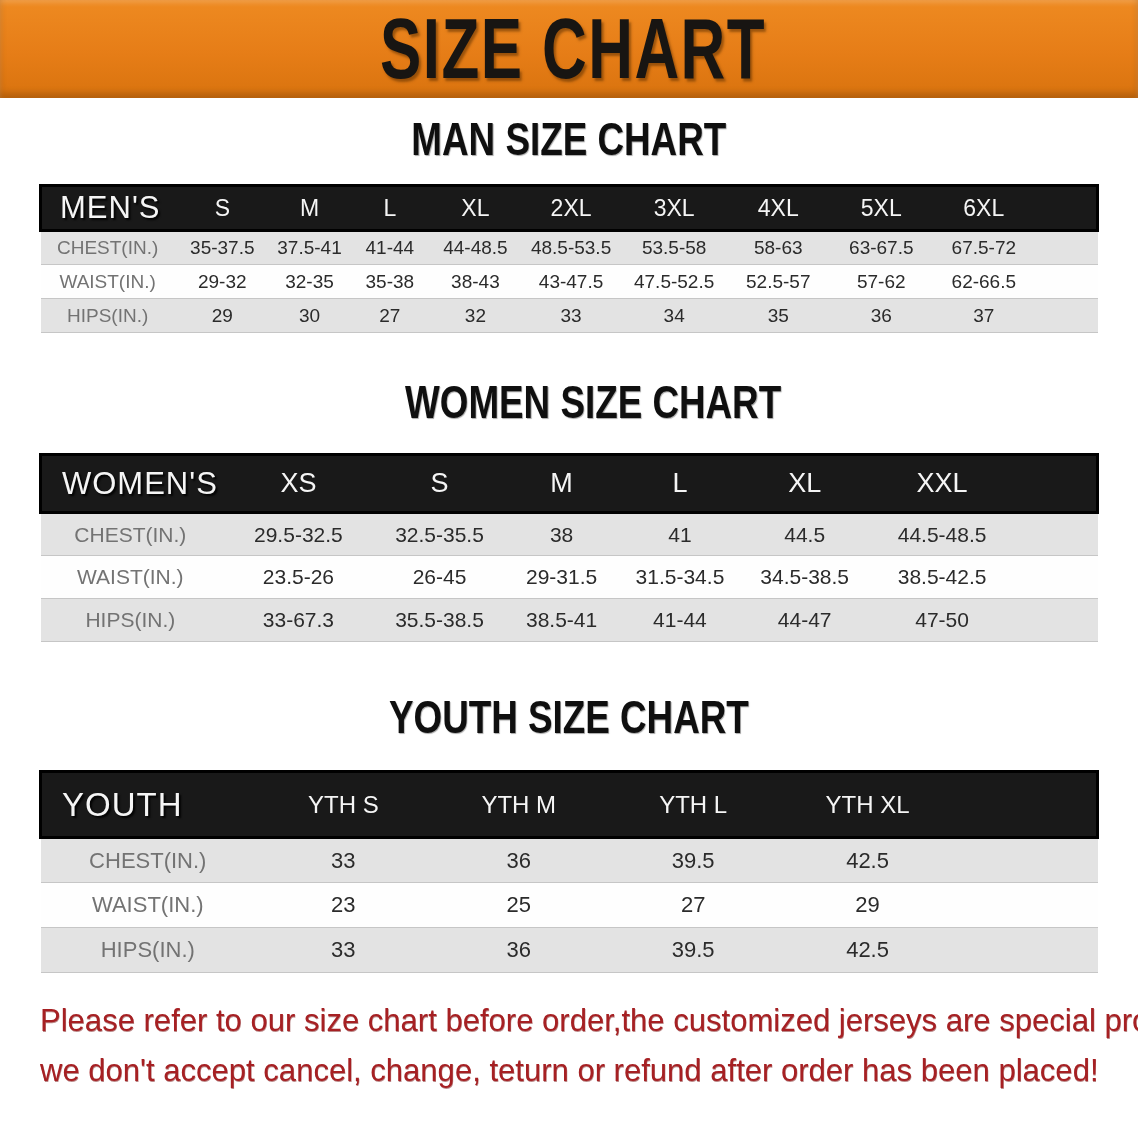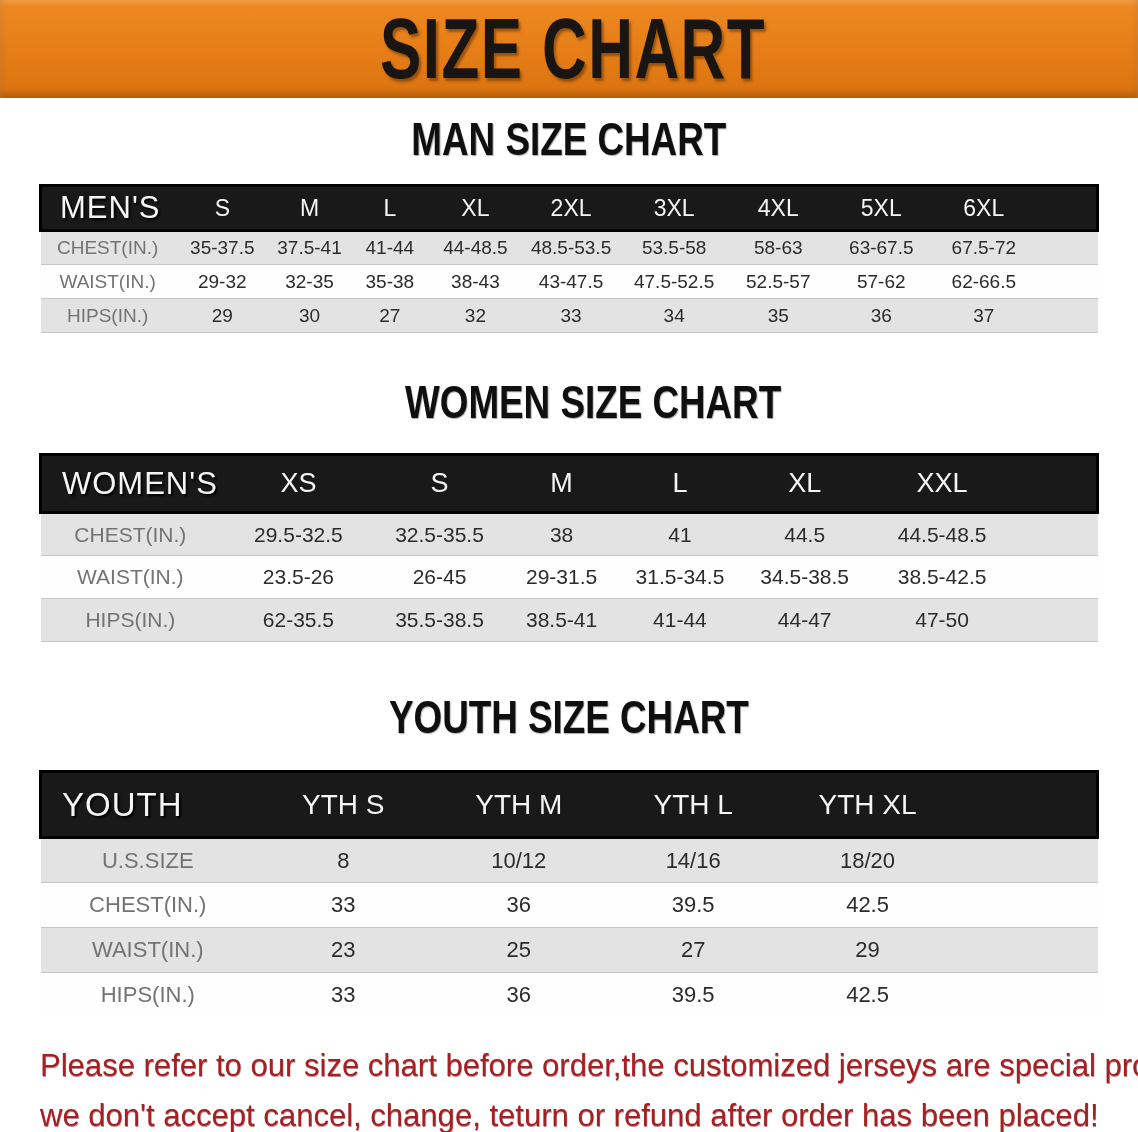--- a/index.html
+++ b/index.html
@@ -93,21 +93,21 @@
   
   .t-mens thead th { height: 45px; font-size: 23px; }
   .t-mens thead th.group-label { font-size: 31px; }
   .t-mens tbody td { height: 34px; font-size: 19px; }
   .t-mens tbody td.row-label { font-size: 19px; }
 
   .t-womens thead th { height: 58px; font-size: 27px; }
   .t-womens thead th.group-label { font-size: 31px; padding-left: 20px; }
   .t-womens tbody td { height: 43px; font-size: 21px; }
 
-  .t-youth thead th { height: 66px; font-size: 28px; }
+  .t-youth thead th { height: 66px; font-size: 24px; }
   .t-youth thead th.group-label { font-size: 33px; padding-left: 20px; }
   .t-youth tbody td { height: 45px; font-size: 22px; }
 
   
   .footer-note {
     margin: 22px 38px 0 40px;
     color: #a62023;
   }
   .footer-line {
     display: block;
@@ -243,21 +243,21 @@
         <td>23.5-26</td>
         <td>26-45</td>
         <td>29-31.5</td>
         <td>31.5-34.5</td>
         <td>34.5-38.5</td>
         <td>38.5-42.5</td>
         <td></td>
       </tr>
       <tr>
         <td class="row-label">HIPS(IN.)</td>
-        <td>62-35.5</td>
+        <td>33-67.3</td>
         <td>35.5-38.5</td>
         <td>38.5-41</td>
         <td>41-44</td>
         <td>44-47</td>
         <td>47-50</td>
         <td></td>
       </tr>
     </tbody>
   </table>
 
@@ -278,28 +278,20 @@
         <th class="group-label">YOUTH</th>
         <th>YTH S</th>
         <th>YTH M</th>
         <th>YTH L</th>
         <th>YTH XL</th>
         <th></th>
       </tr>
     </thead>
     <tbody>
       <tr>
-        <td class="row-label">U.S.SIZE</td>
-        <td>8</td>
-        <td>10/12</td>
-        <td>14/16</td>
-        <td>18/20</td>
-        <td></td>
-      </tr>
-      <tr>
         <td class="row-label">CHEST(IN.)</td>
         <td>33</td>
         <td>36</td>
         <td>39.5</td>
         <td>42.5</td>
         <td></td>
       </tr>
       <tr>
         <td class="row-label">WAIST(IN.)</td>
         <td>23</td>

